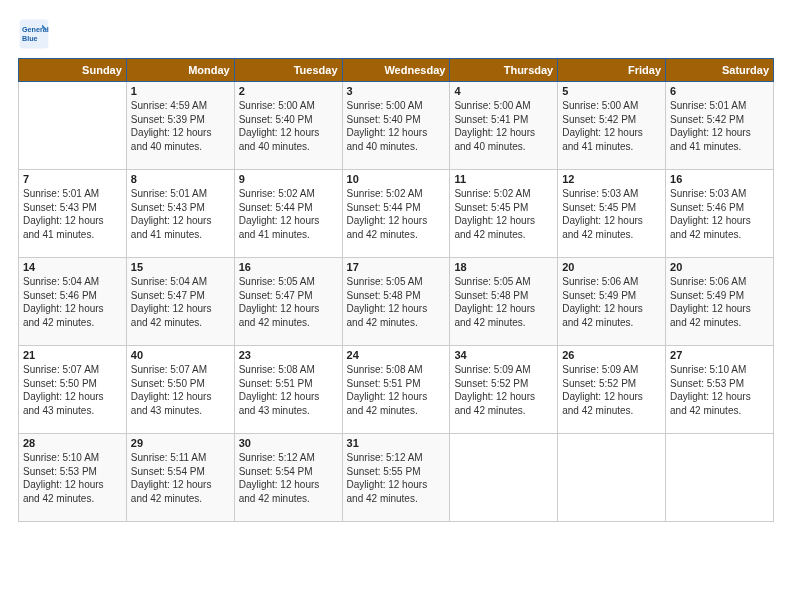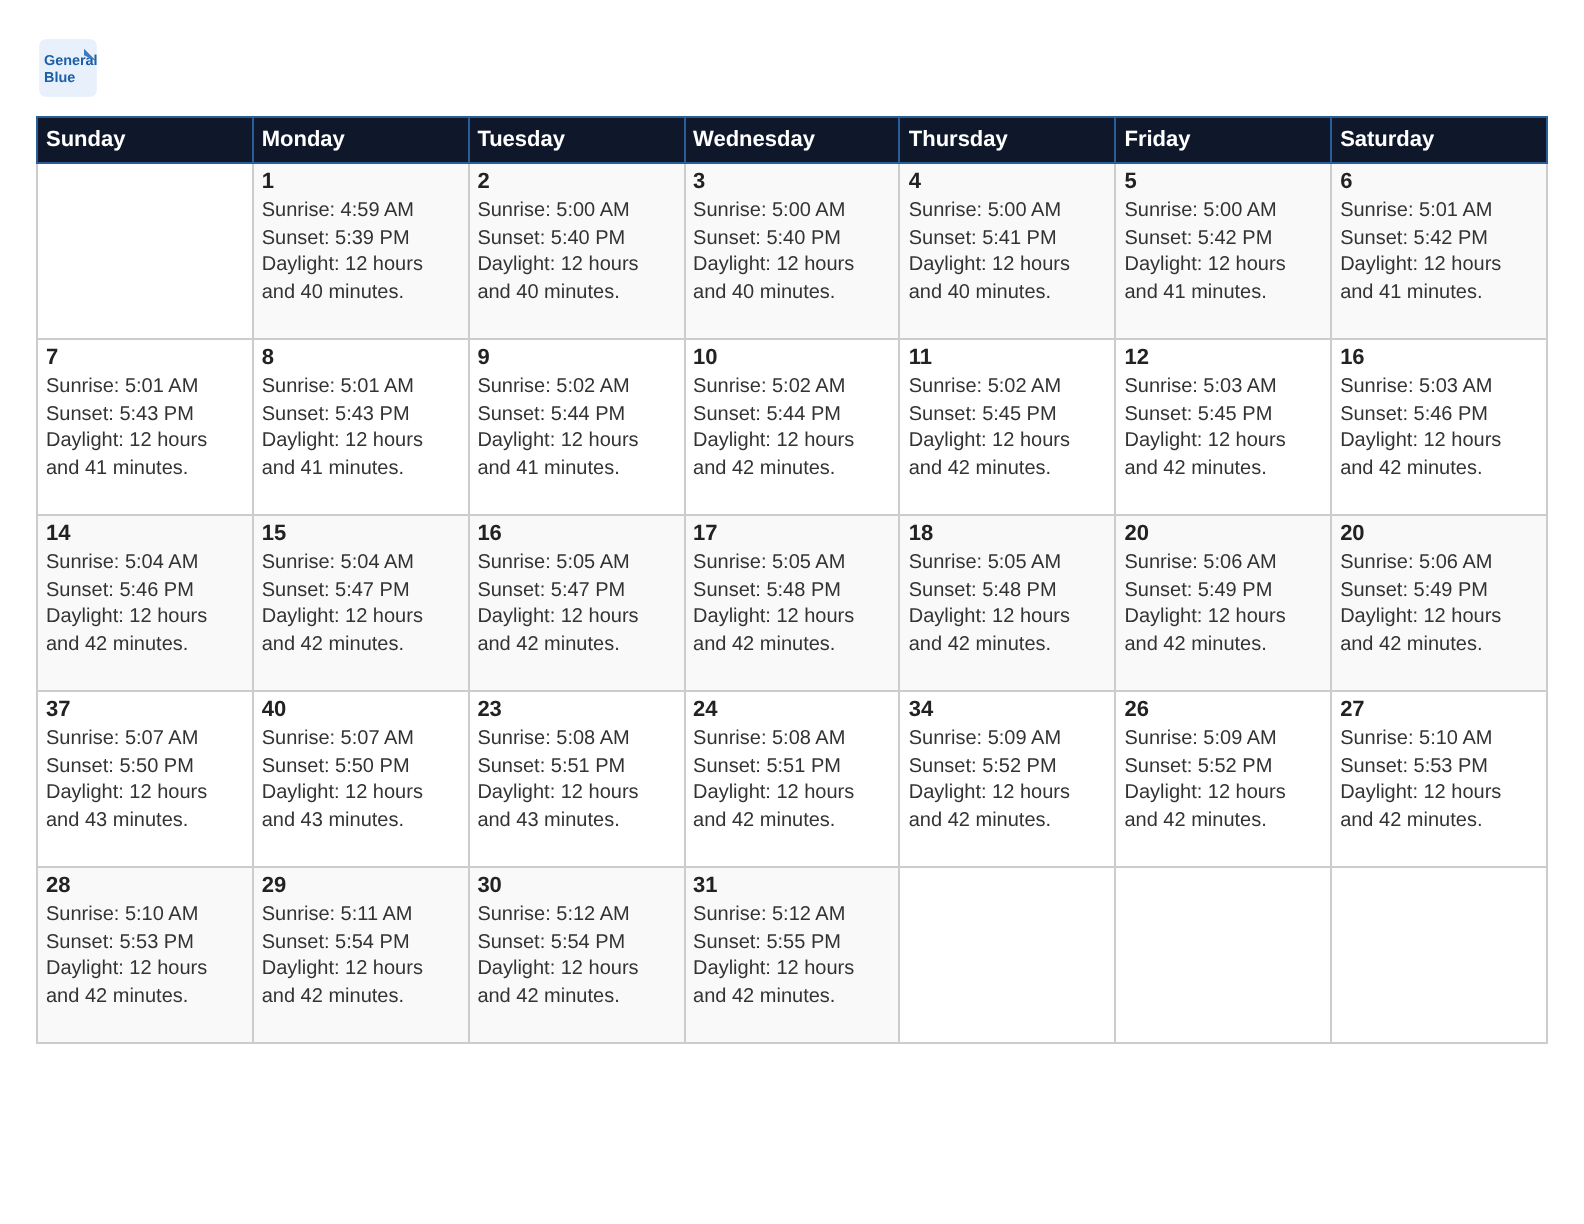--- a/index.html
+++ b/index.html
@@ -49,26 +49,26 @@
     .subtitle {
       font-size: 14px;
       color: #444;
     }
     table {
       width: 100%;
       border-collapse: collapse;
       table-layout: fixed;
     }
     thead tr th {
-      background-color: #0f172a;
+      background-color: #a16207;
       color: #fff;
       font-size: 11px;
       font-weight: bold;
       padding: 5px 4px;
-      text-align: left;
+      text-align: right;
       border: 1px solid #2a5e99;
     }
     tbody tr td {
       vertical-align: top;
       border: 1px solid #ccc;
       padding: 3px 4px;
       font-size: 9.2px;
       color: #333;
       height: 88px;
       background: #fff;
@@ -270,21 +270,21 @@
           <td>
             <span class="day-num">20</span>
             <div class="cell-content" style="white-space: pre-line;">Sunrise: 5:06 AM
 Sunset: 5:49 PM
 Daylight: 12 hours
 and 42 minutes.</div>
           </td>
         </tr>
         <tr>
           <td>
-            <span class="day-num">37</span>
+            <span class="day-num">21</span>
             <div class="cell-content" style="white-space: pre-line;">Sunrise: 5:07 AM
 Sunset: 5:50 PM
 Daylight: 12 hours
 and 43 minutes.</div>
           </td>
           <td>
             <span class="day-num">40</span>
             <div class="cell-content" style="white-space: pre-line;">Sunrise: 5:07 AM
 Sunset: 5:50 PM
 Daylight: 12 hours

